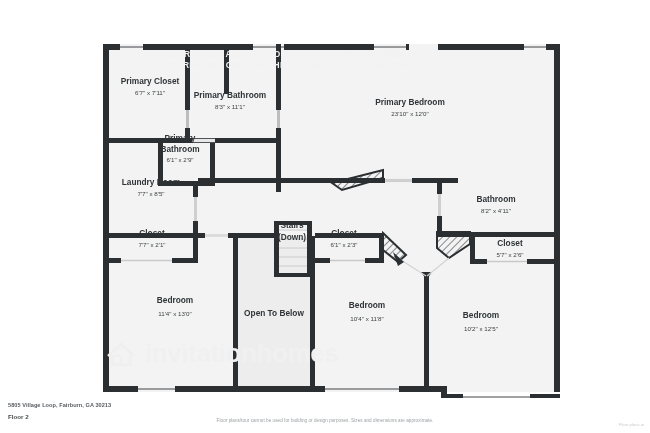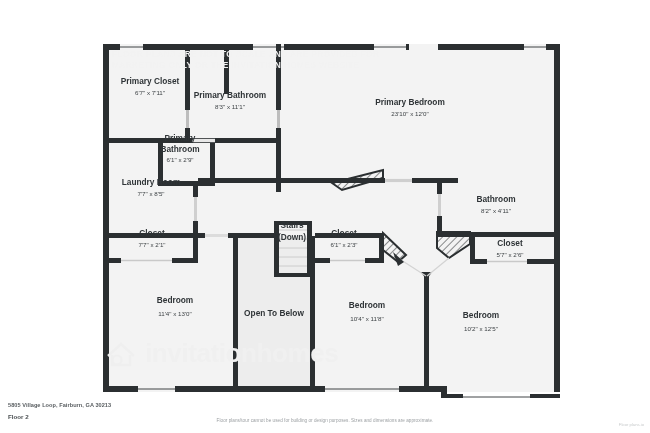--- a/index.html
+++ b/index.html
@@ -32,21 +32,21 @@
   
   .wm-top {
     position: absolute;
     left: 112px; top: 49px;
     width: 362px;
     font-size: 8.4px;
     font-weight: 700;
     letter-spacing: .35px;
     line-height: 11px;
     color: #f2f2f2;
-    text-align: left;
+    text-align: center;
     white-space: pre-line;
     pointer-events: none;
     user-select: none;
   }
   .wm-brand {
     position: absolute;
     left: 104px; top: 336px;
     display: flex; align-items: center; gap: 7px;
     pointer-events: none; user-select: none;
   }

